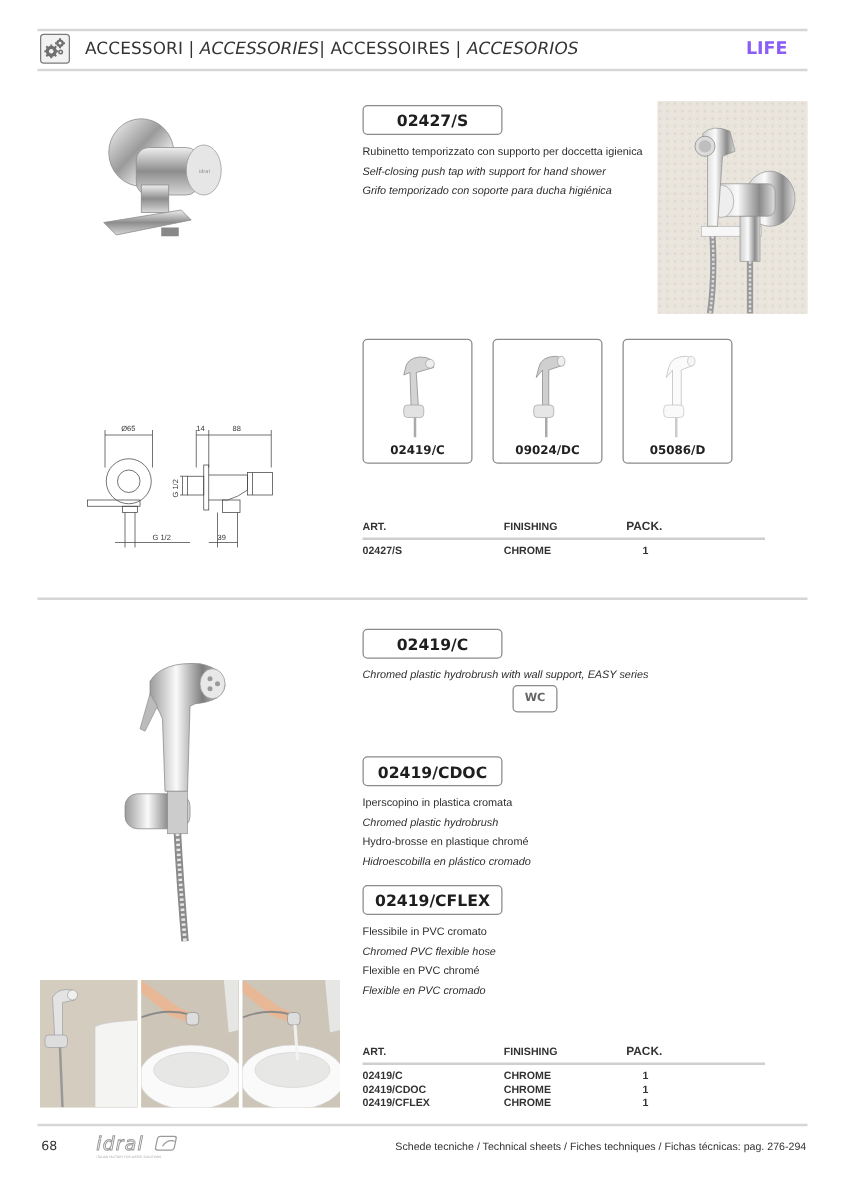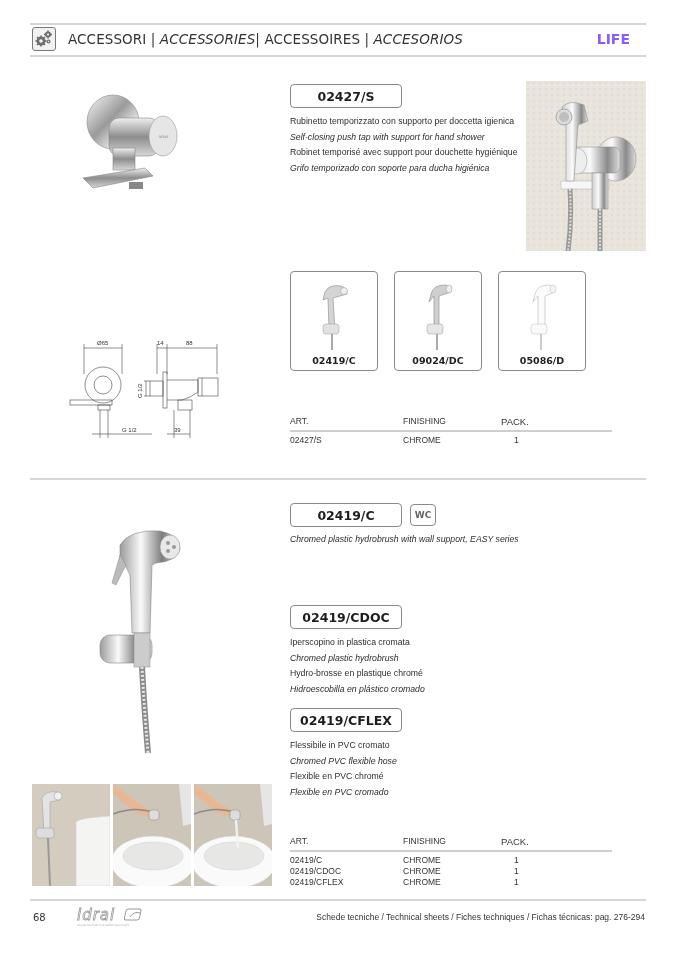--- a/index.html
+++ b/index.html
@@ -9,33 +9,33 @@
   .hr { position: absolute; height: 2px; background: #d6d6d6; }
 
   
   .hdr-icon { position: absolute; left: 32px; top: 27px; width: 24px; height: 24px; border: 1.5px solid #7a7a7a; border-radius: 3px; background: #f2f2f2; }
   .hdr-title { position: absolute; left: 68px; top: 31px; font-size: 13.5px; letter-spacing: 0.1px; color: #333; white-space: nowrap; }
   .hdr-title .it { font-style: italic; }
   .hdr-life { position: absolute; right: 48px; top: 31px; font-size: 14px; font-weight: bold; color: #8b5cf6; }
 
   
   .code-box { position: absolute; height: 24px; border: 1.3px solid #8a8a8a; border-radius: 4px; display: flex; align-items: center; justify-content: center; font-weight: bold; font-size: 12.5px; color: #1e1e1e; background: #fff; }
-  .wc-badge { position: absolute; width: 26px; height: 22px; border: 1.2px solid #8a8a8a; border-radius: 4px; font-size: 9px; color: #666; display: flex; align-items: center; justify-content: center; font-weight: bold; }
+  .wc-badge { position: absolute; width: 36px; height: 22px; border: 1.2px solid #8a8a8a; border-radius: 4px; font-size: 9px; color: #666; display: flex; align-items: center; justify-content: center; font-weight: bold; margin-top: 44px; }
 
   .desc { position: absolute; font-size: 8.7px; line-height: 15.5px; color: #2d2d2d; font-family: "Liberation Sans", sans-serif; }
   .desc .it { font-style: italic; }
   .desc div { white-space: nowrap; }
 
   
   .thumb { position: absolute; width: 88px; height: 100px; border: 1.3px solid #8a8a8a; border-radius: 4px; background: #fff; }
   .thumb-label { position: absolute; bottom: 4px; left: 0; right: 0; text-align: center; font-weight: bold; font-size: 9.5px; color: #222; }
   .thumb svg { position: absolute; left: 24px; top: 8px; }
 
   
-  .tbl { position: absolute; font-family: "Liberation Sans", sans-serif; font-size: 8.5px; color: #333; }
+  .tbl { position: absolute; font-family: "Liberation Sans", sans-serif; font-size: 8.5px; color: #333; font-weight: bold; }
   .tbl .hdrrow { position: relative; height: 13px; }
   .tbl .line { height: 1.5px; background: #cfcfcf; margin-top: 1px; margin-bottom: 3px; }
   .tbl .row { position: relative; height: 11px; }
   .tbl .c1 { position: absolute; left: 0; }
   .tbl .c2 { position: absolute; left: 113px; }
   .tbl .c3h { position: absolute; left: 211px; font-size: 9.5px; }
   .tbl .c3v { position: absolute; left: 224px; }
 
   
   .photo { position: absolute; overflow: hidden; }
@@ -103,21 +103,20 @@
     <rect x="38" y="60" width="22" height="22" fill="url(#chr2)" stroke="#888" stroke-width="0.6"></rect>
     <path d="M8 90 L70 80 L78 88 L18 100 Z" fill="url(#chr2)" stroke="#888" stroke-width="0.6"></path>
     <rect x="54" y="94" width="14" height="7" fill="#888"></rect>
   </svg>
 </div>
 
 <div class="code-box" style="left:290px; top:84px; width:112px;">02427/S</div>
 <div class="desc" style="left:290px; top:114px;">
   <div>Rubinetto temporizzato con supporto per doccetta igienica</div>
   <div class="it">Self-closing push tap with support for hand shower</div>
-  <div>Robinet temporisé avec support pour douchette hygiénique</div>
   <div class="it">Grifo temporizado con soporte para ducha higiénica</div>
 </div>
 
 <div class="photo" style="left:526px; top:81px; width:120px; height:170px; background:#e7e2da;">
   <svg width="120" height="170" viewBox="0 0 120 170">
     <defs>
       <pattern id="stucco" width="6" height="6" patternUnits="userSpaceOnUse">
         <rect width="6" height="6" fill="#e9e4dc"></rect>
         <circle cx="2" cy="2" r="0.8" fill="#d8d2c8"></circle>
         <circle cx="5" cy="4.5" r="0.6" fill="#f3f0ea"></circle>

